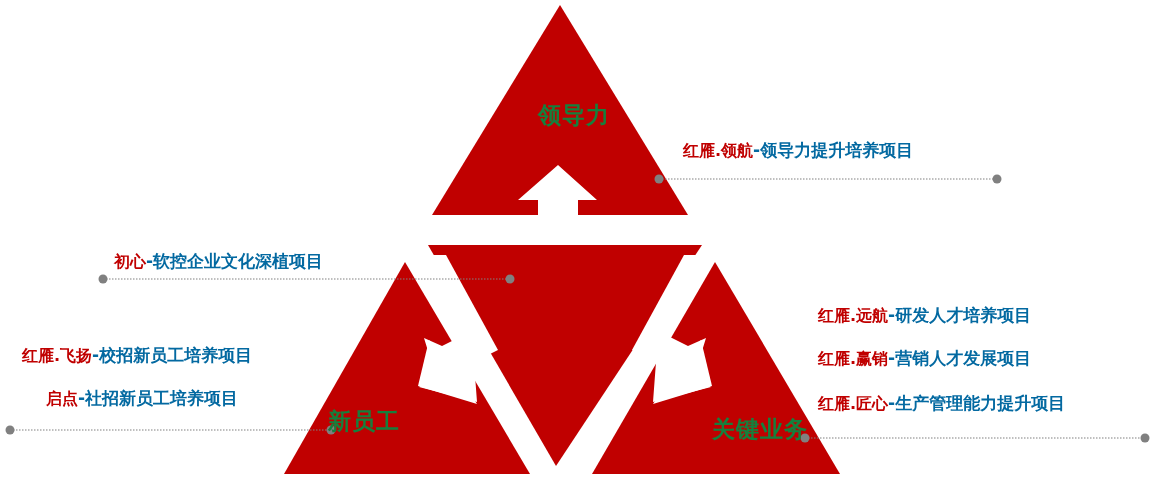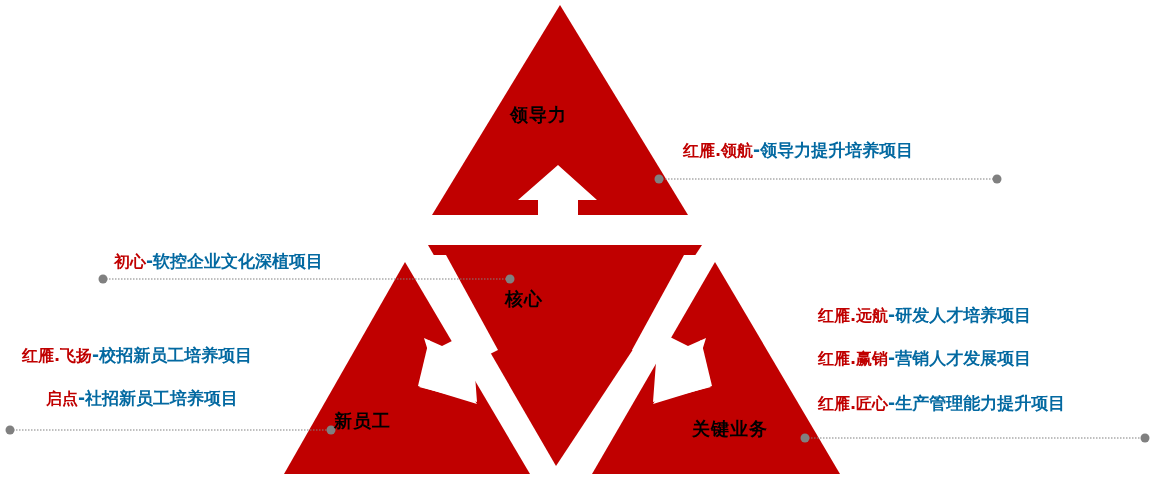--- a/index.html
+++ b/index.html
@@ -1,20 +1,20 @@
 <!DOCTYPE html>
 <html><head>
   <meta charset="utf-8">
   <style>
     html, body { margin: 0; padding: 0; background: #ffffff; }
     body { width: 1158px; height: 479px; position: relative; overflow: hidden;
            font-family: "DejaVu Sans", "Liberation Sans", sans-serif; }
     #canvas { position: absolute; left: 0; top: 0; width: 1158px; height: 479px; }
-    .shape-text { position: absolute; color: #000000; font-weight: bold; font-size: 18px;
-                  letter-spacing: 1px; line-height: 30px; text-align: left; white-space: nowrap; }
+    .shape-text { position: absolute; color: #15803d; font-weight: bold; font-size: 23px;
+                  letter-spacing: 1px; line-height: 30px; text-align: right; white-space: nowrap; }
     .label { position: absolute; white-space: nowrap; font-size: 17px; font-weight: bold; line-height: 24px; }
     .label .brand { color: #c00000; font-size: 16px; }
     .label .desc { color: #0369a1; }
   </style>
 </head>
 <body>
 
 <svg id="canvas" viewBox="0 0 1158 479" xmlns="http://www.w3.org/2000/svg">
 
   <polygon points="560,5 688,215 432,215" fill="#c00000"></polygon>
@@ -64,26 +64,25 @@
   <g>
     <line x1="805" y1="438" x2="1145" y2="438" stroke="#808080" stroke-width="1.2" stroke-dasharray="1.5 1.5"></line>
     <circle cx="805" cy="438" r="4.5" fill="#808080"></circle>
     <circle cx="1145" cy="438" r="4.5" fill="#808080"></circle>
   </g>
 </svg>
 
 <div class="shape-text" style="left:510px; top:100px; width:100px;">领导力</div>
 
 <div class="shape-text" style="left:505px; top:283px; width:100px; line-height:32px;">
-  <div>核心</div>
 </div>
 
-<div class="shape-text" style="left:334px; top:406px; width:80px;">新员工</div>
+<div class="shape-text" style="left:320px; top:406px; width:80px;">新员工</div>
 
-<div class="shape-text" style="left:692px; top:414px; width:130px;">关键业务</div>
+<div class="shape-text" style="left:678px; top:414px; width:130px;">关键业务</div>
 
 <div class="label" style="left:683px; top:138px;">
   <span class="brand">红雁.领航</span><span class="desc">-领导力提升培养项目</span>
 </div>
 
 <div class="label" style="left:114px; top:249px;">
   <span class="brand">初心</span><span class="desc">-软控企业文化深植项目</span>
 </div>
 
 <div class="label" style="left:22px; top:343px;">

